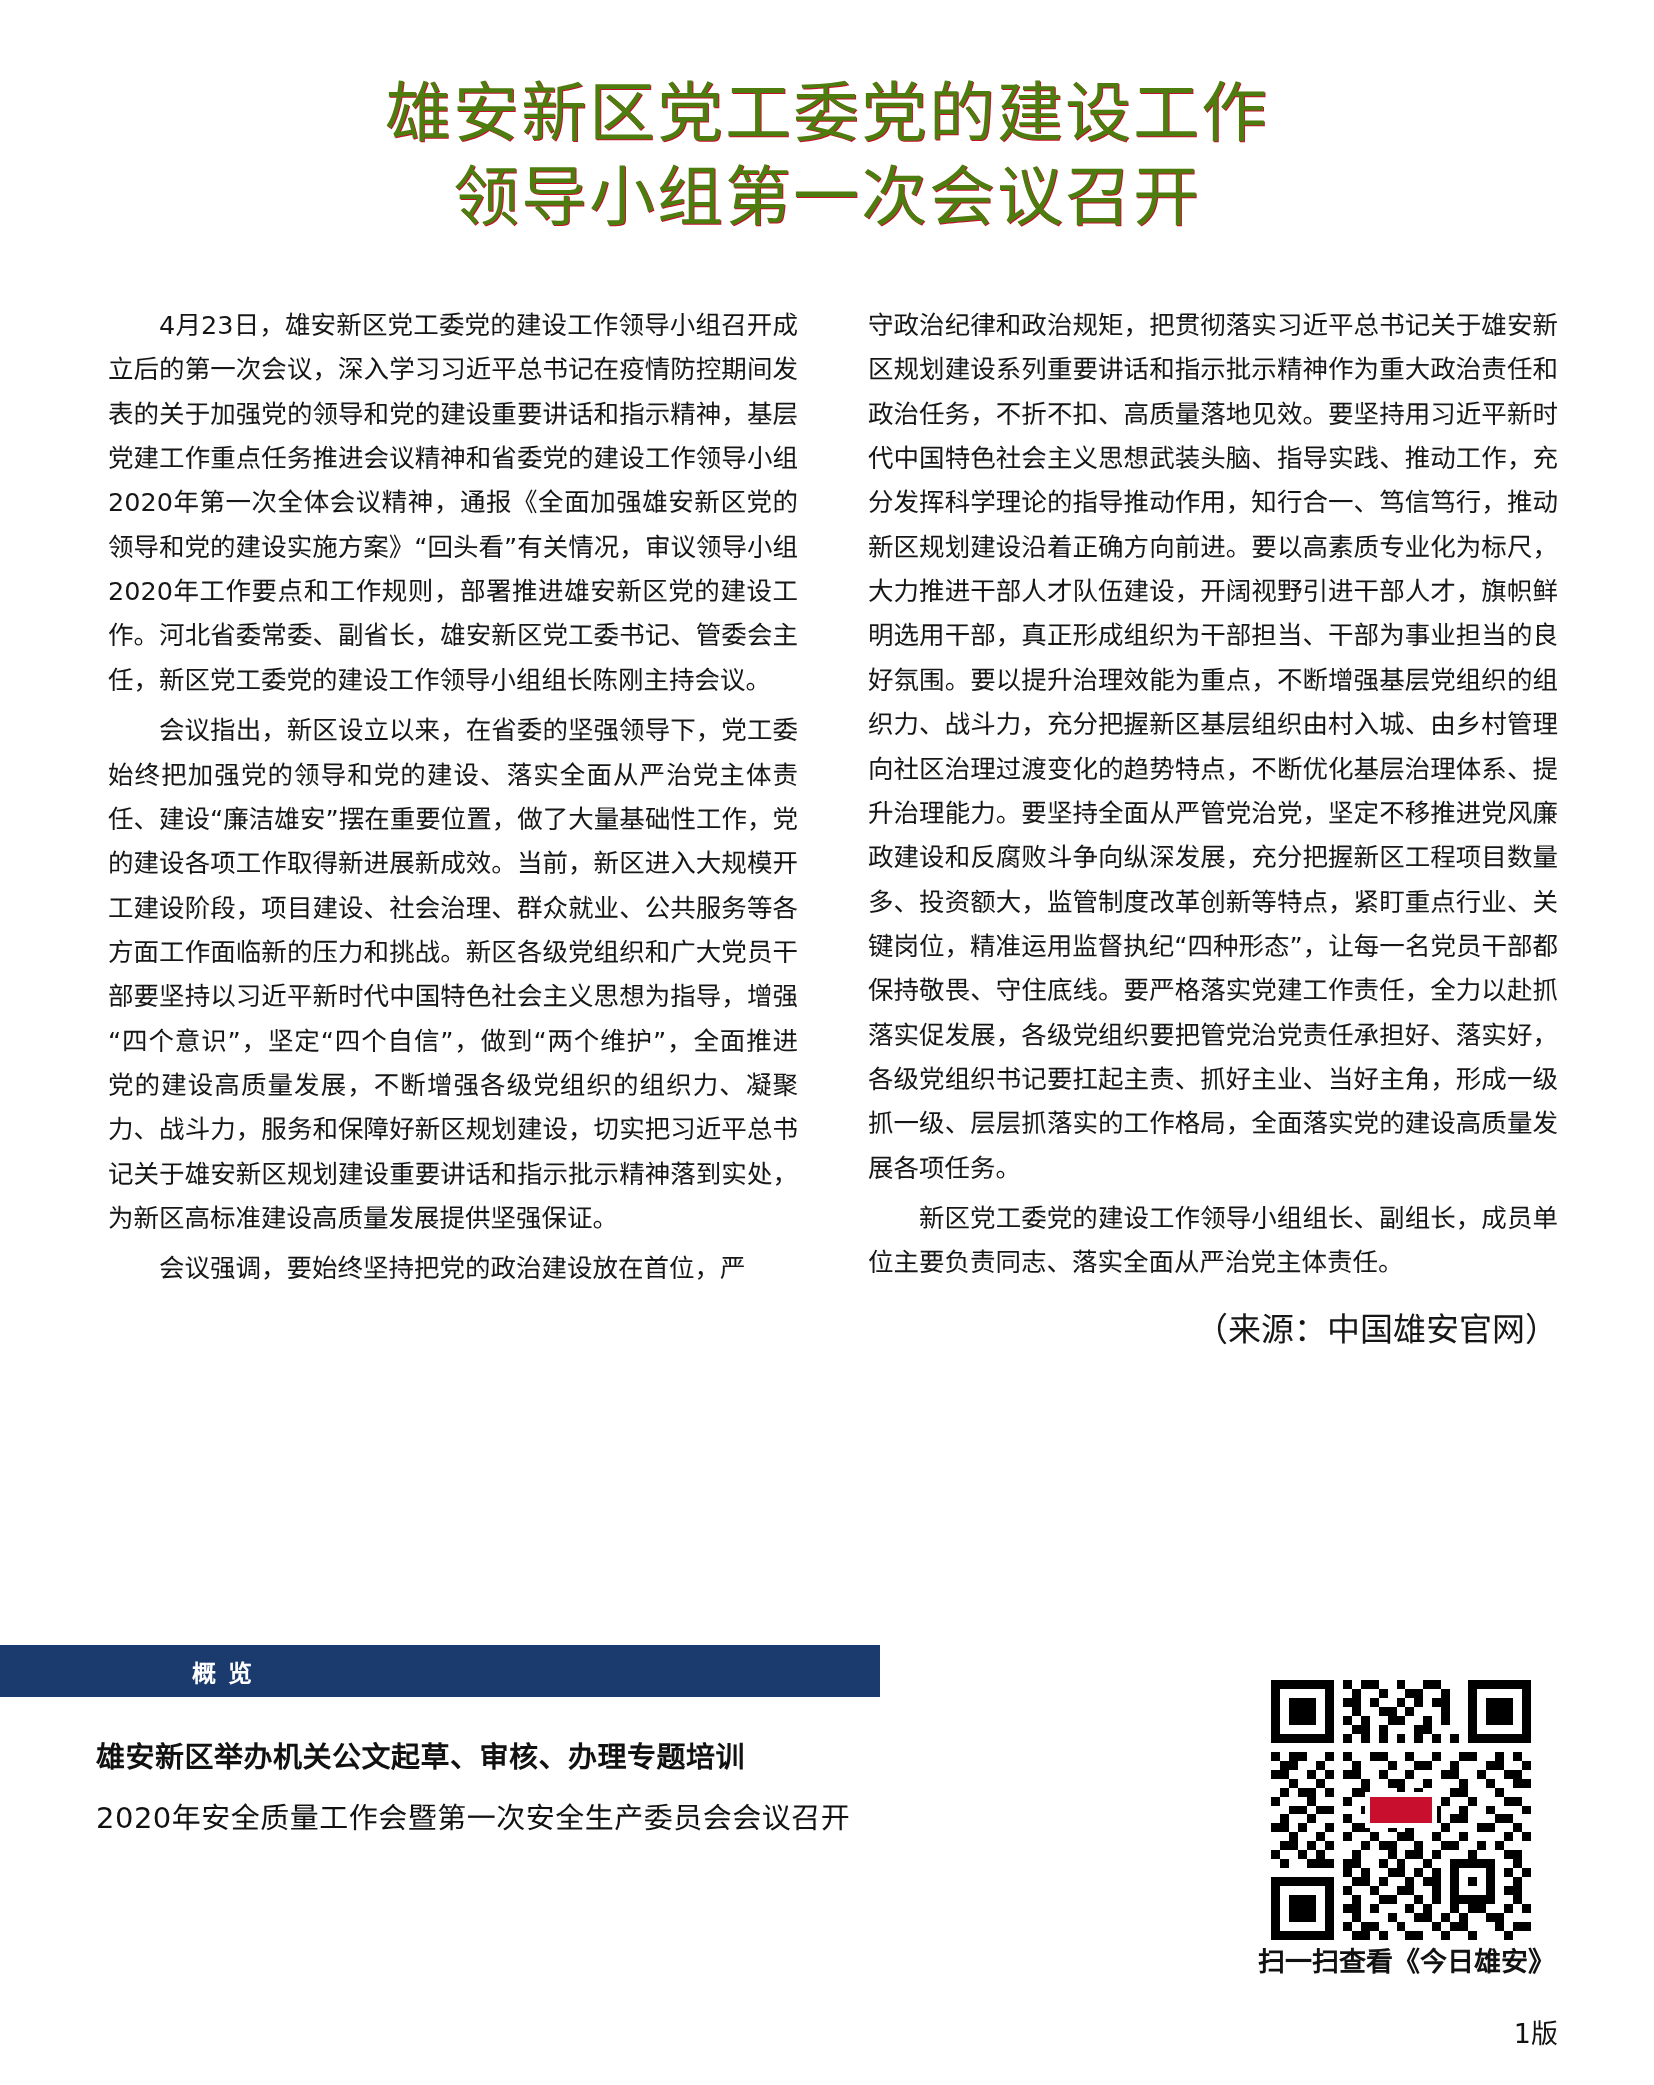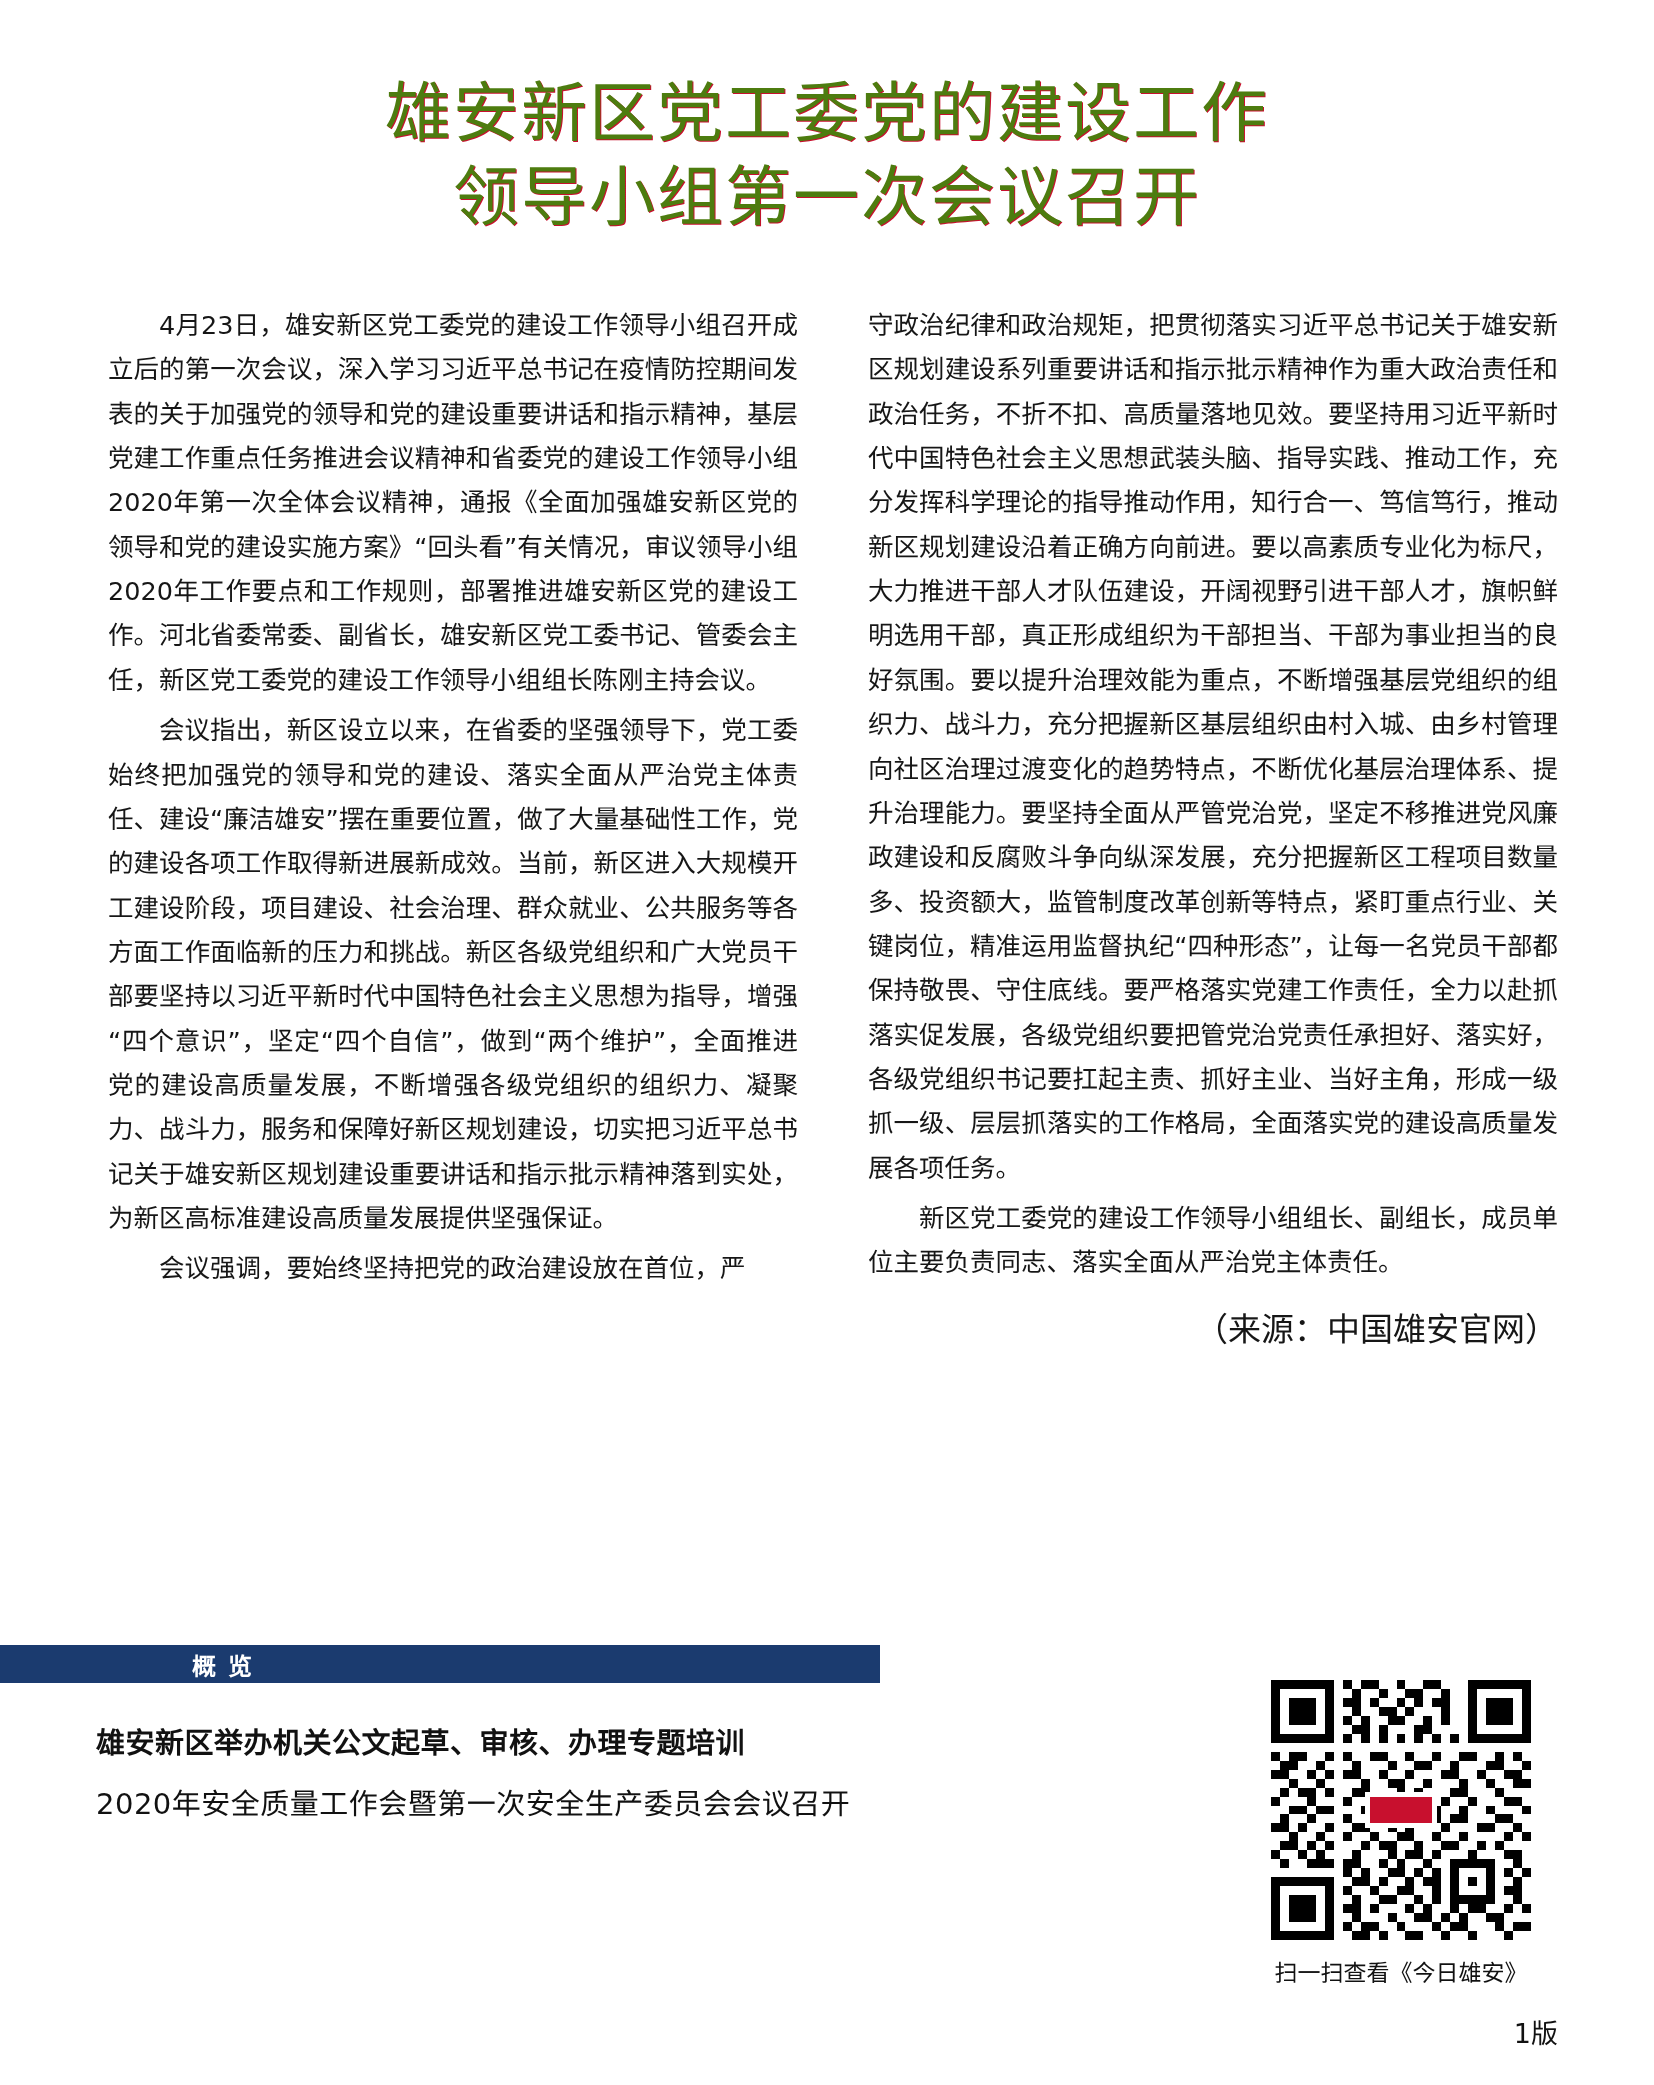--- a/index.html
+++ b/index.html
@@ -64,21 +64,21 @@
   
   .overview {
     position: absolute;
     left: 0;
     top: 1645px;
     width: 1654px;
   }
   .overview-banner {
     position: relative;
     width: 880px;
-    height: 38px;
+    height: 52px;
     background: #1b3b6f;
     display: flex;
     align-items: center;
     justify-content: flex-start;
   }
   .overview-banner .label {
     color: #ffffff;
     font-size: 24px;
     font-weight: bold;
     letter-spacing: 12px;
@@ -110,24 +110,24 @@
   }
   .qr-canvas {
     width: 260px;
     height: 260px;
     margin: 0 auto;
     position: relative;
     background: #ffffff;
   }
   .qr-canvas svg { display: block; }
   .qr-caption {
-    margin-top: 14px;
-    font-size: 23px;
+    font-size: 27px;
     color: #111;
     white-space: nowrap;
+    font-weight: bold;
   }
 
   
   .page-number {
     position: absolute;
     right: 96px;
     top: 2012px;
     font-size: 27px;
     color: #111;
   }

